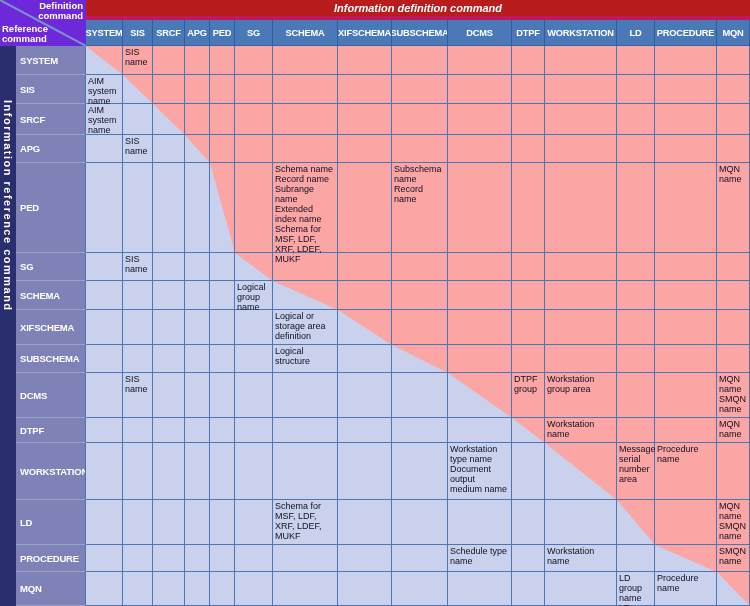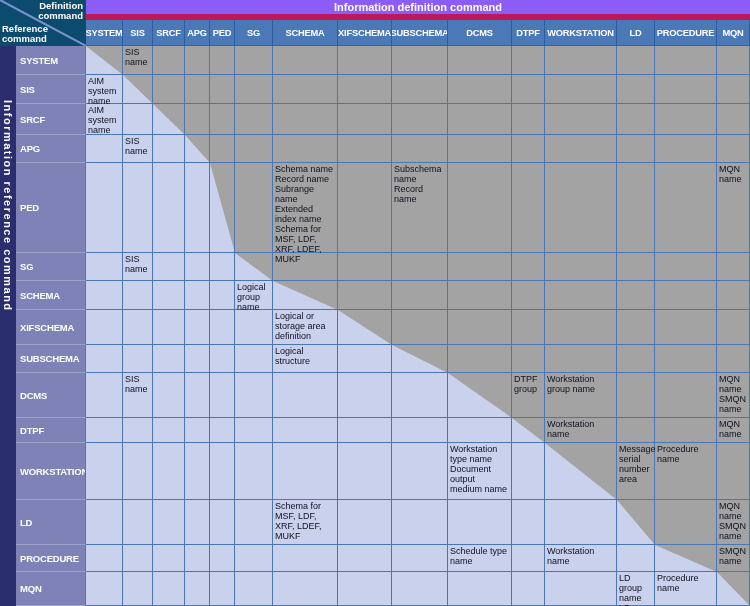--- a/index.html
+++ b/index.html
@@ -4,27 +4,27 @@
 <style>
   html,body{margin:0;padding:0;background:#e8e8e8;}
   #app{
     position:relative;width:750px;height:606px;background:#ffffff;
     font-family:"Liberation Sans",sans-serif;overflow:hidden;
     box-shadow:inset 0 0 0 2px #4d7bba;
   }
   
   .top-band{
     position:absolute;left:86px;top:0;width:664px;height:20px;
-    background:#8b5cf6;border-bottom:6px solid #be185d;
-    display:flex;align-items:center;justify-content:center;box-sizing:border-box;
+    background:#b91c1c;border-bottom:4px solid #be185d;
+    display:flex;align-items:center;justify-content:center;box-sizing:border-box;font-style:italic;
   }
   .top-band span{color:#fff;font-size:11px;font-weight:bold;}
   
   .corner{
-    position:absolute;left:0;top:0;width:86px;height:46px;background:#0c4a6e;
+    position:absolute;left:0;top:0;width:86px;height:46px;background:#6d28d9;
   }
   .corner svg{position:absolute;left:0;top:0;}
   .corner .def{
     position:absolute;right:3px;top:1px;width:48px;text-align:right;
     color:#fff;font-size:9.5px;font-weight:bold;line-height:10px;
   }
   .corner .ref{
     position:absolute;left:2px;top:24px;width:52px;text-align:left;
     color:#fff;font-size:9.5px;font-weight:bold;line-height:10px;
   }
@@ -53,21 +53,21 @@
     position:absolute;left:16px;top:46px;width:70px;height:560px;
     display:grid;grid-template-columns:70px;background:#7e82b6;
   }
   .rowhead{
     box-sizing:border-box;border-bottom:1px solid #9da1c9;border-right:1px solid #4a77b4;
     display:flex;align-items:center;
     padding-left:4px;color:#fff;font-size:9.5px;font-weight:bold;letter-spacing:-0.2px;
     overflow:hidden;white-space:nowrap;
   }
   
-  .data-wrap{position:absolute;left:86px;top:46px;width:664px;height:560px;background:#a3a3a3;}
+  .data-wrap{position:absolute;left:86px;top:46px;width:664px;height:560px;background:#fca5a5;}
   .data-wrap > svg{position:absolute;left:0;top:0;}
   .matrix-grid{position:absolute;left:0;top:0;width:664px;height:560px;display:grid;}
   .cell{
     box-sizing:border-box;border-right:1px solid #4a77b4;border-bottom:1px solid #4a77b4;
     padding:1px 2px;color:#101020;font-size:9px;line-height:10px;
     white-space:pre-line;overflow:visible;
   }
 </style>
 </head>
 <body>
@@ -275,21 +275,21 @@
         <div class="cell">SIS name</div>
         <div class="cell"></div>
         <div class="cell"></div>
         <div class="cell"></div>
         <div class="cell"></div>
         <div class="cell"></div>
         <div class="cell"></div>
         <div class="cell"></div>
         <div class="cell"></div>
         <div class="cell">DTPF group</div>
-        <div class="cell">Workstation group name</div>
+        <div class="cell">Workstation group area</div>
         <div class="cell"></div>
         <div class="cell"></div>
         <div class="cell">MQN name
 SMQN name</div>
         <div class="cell"></div>
         <div class="cell"></div>
         <div class="cell"></div>
         <div class="cell"></div>
         <div class="cell"></div>
         <div class="cell"></div>

